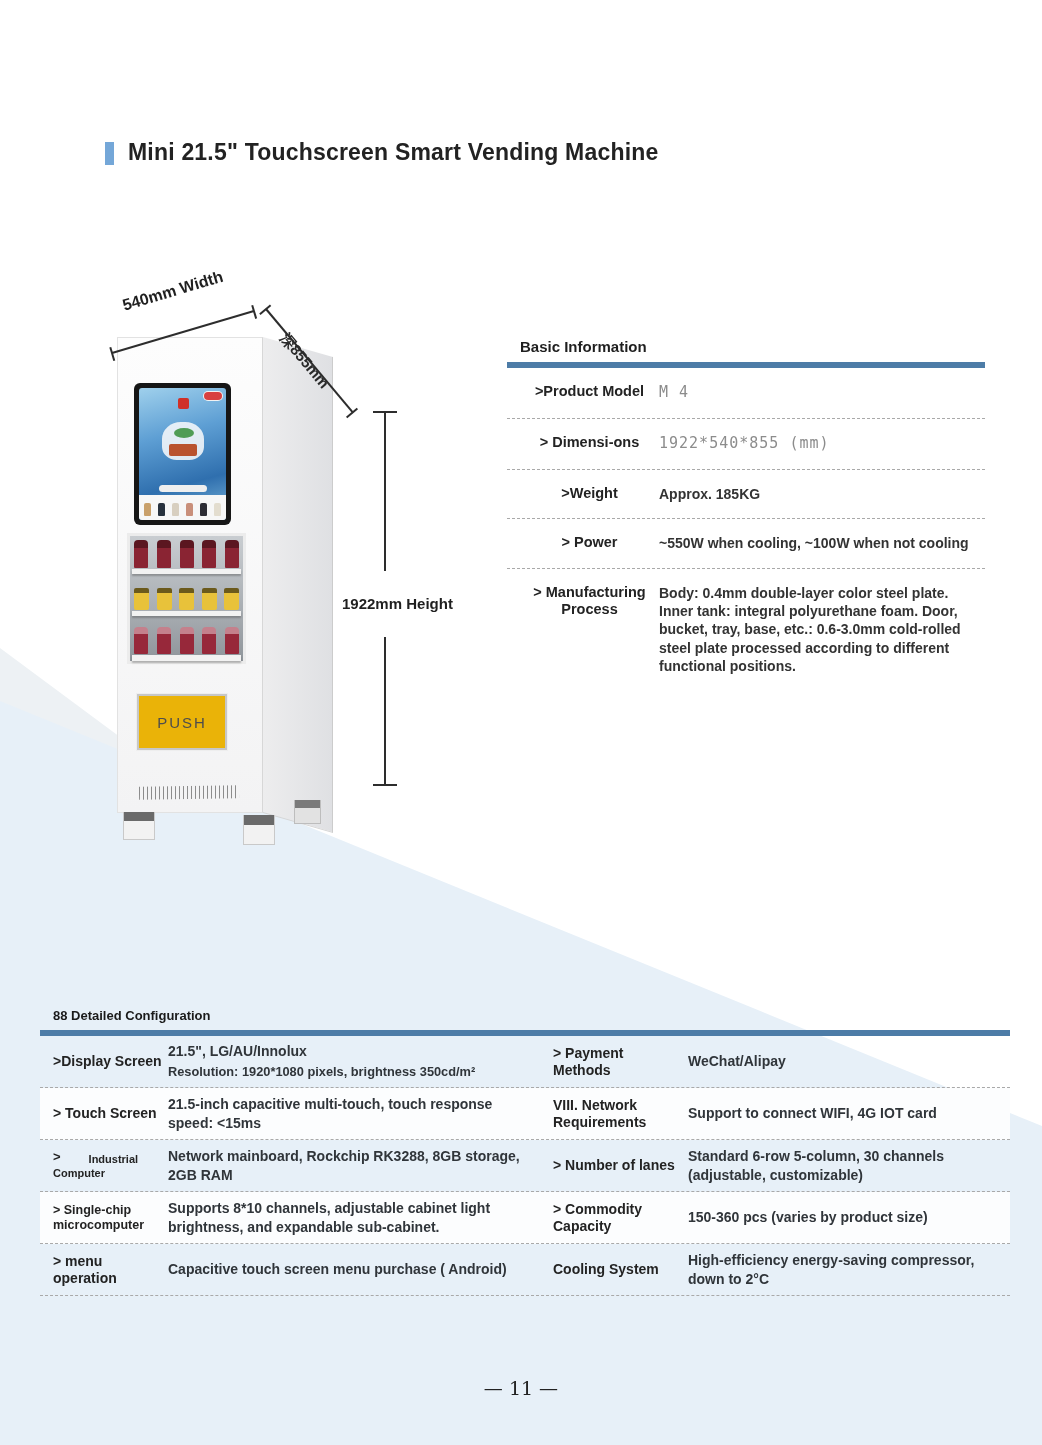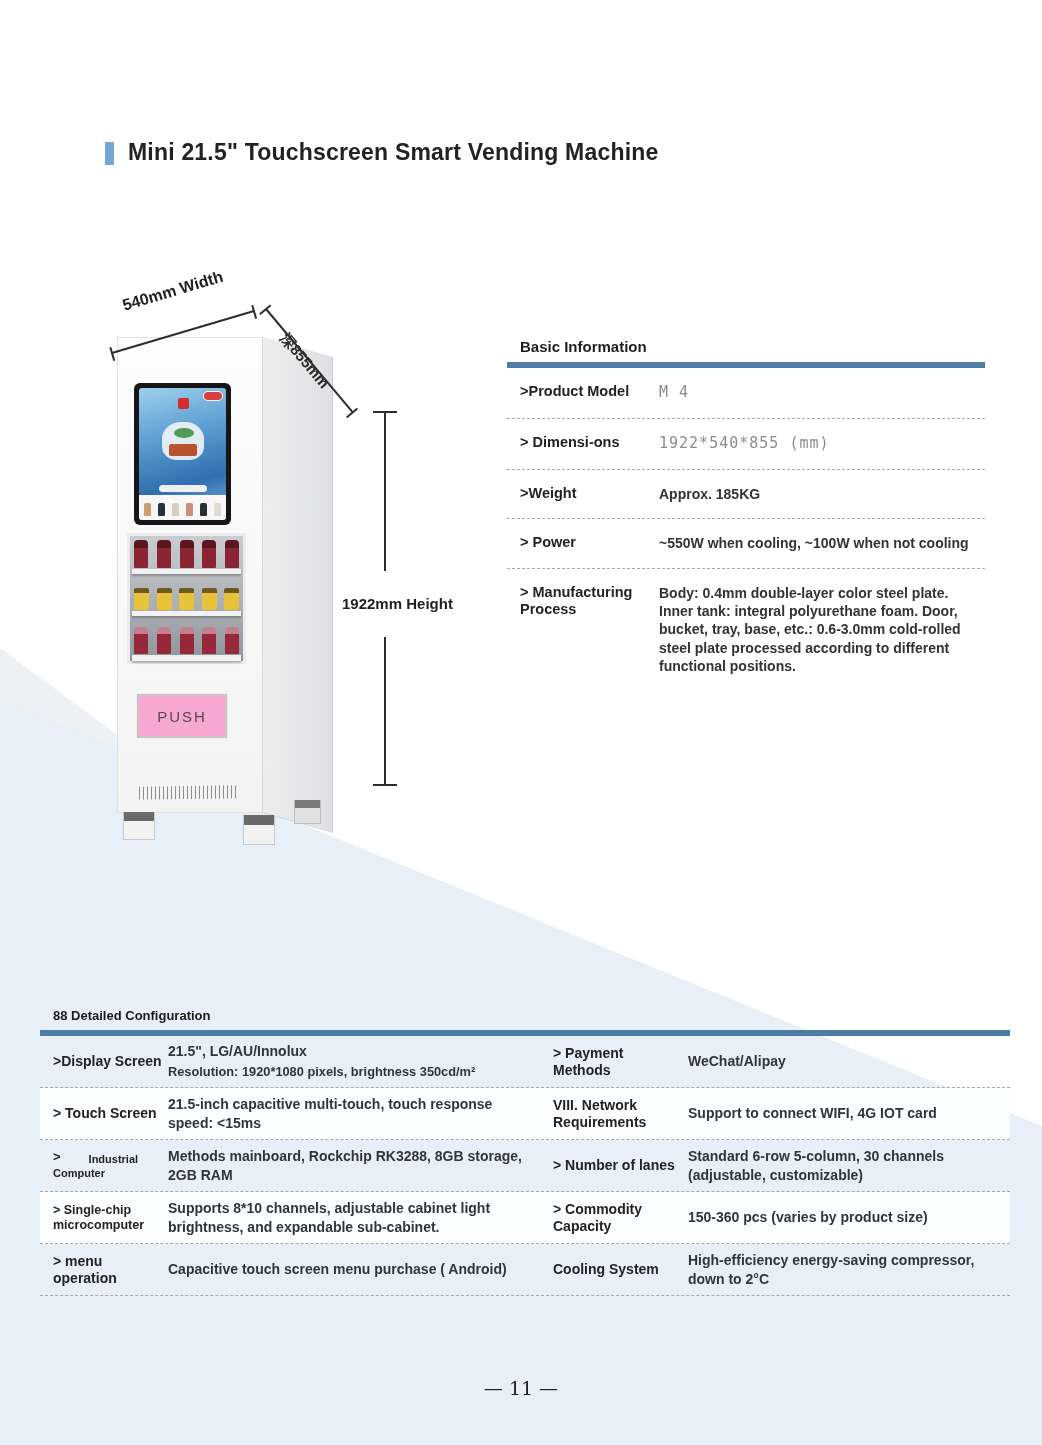--- a/index.html
+++ b/index.html
@@ -66,22 +66,22 @@
   .row { position:absolute; left:4px; right:4px; display:flex; justify-content:space-between; align-items:flex-end; }
   .row1 { top:3px; height:29px; }
   .row2 { top:50px; height:24px; }
   .row3 { top:90px; height:28px; }
   .bottle-a { width:14px; height:28px; background:linear-gradient(180deg,#5b1620 30%,#8a2433 30%); border-radius:4px 4px 1px 1px; }
   .can-y    { width:15px; height:22px; background:linear-gradient(180deg,#6b5a1c 25%,#e8c23a 25%); border-radius:2px; }
   .bottle-b { width:14px; height:27px; background:linear-gradient(180deg,#c4808c 25%,#97283a 25%); border-radius:4px 4px 1px 1px; }
   .shelf { position:absolute; left:2px; right:2px; height:5px; background:#f2f2f2; box-shadow:0 2px 2px rgba(60,60,60,0.35); }
   .shelf1 { top:33px; } .shelf2 { top:75px; } .shelf3 { top:119px; height:6px; }
   .m-push {
-    position:absolute; left:137px; top:694px; width:90px; height:44px;
-    background:#f9a8d4; border:2px solid #c7c7c7; outline:1px solid #eeeeee;
+    position:absolute; left:137px; top:694px; width:90px; height:56px;
+    background:#eab308; border:2px solid #c7c7c7; outline:1px solid #eeeeee;
     display:flex; align-items:center; justify-content:center;
     font-size:15px; letter-spacing:2px; color:#4d4d4d; font-weight:normal;
   }
   .m-vent {
     position:absolute; left:139px; top:786px; width:100px; height:13px;
     background:repeating-linear-gradient(90deg,#8c8c8c 0 1px,transparent 1px 4px);
     transform:rotate(-1deg);
   }
   .m-foot { position:absolute; background:linear-gradient(180deg,#6a6a6a 0 34%,#f2f2f2 34%); border:1px solid #c9c9c9; border-top:none; }
   .foot-l { left:123px; top:812px; width:32px; height:28px; }
@@ -100,21 +100,21 @@
   .dim-v2 { top:637px; height:148px; }
   .dim-cap { position:absolute; left:373px; width:24px; height:2px; background:#2d2d2d; }
   .cap-top { top:411px; } .cap-bot { top:784px; }
   .dim-height-label { position:absolute; left:342px; top:595px; font-size:15px; font-weight:bold; color:#1f1f1f; white-space:nowrap; background:transparent; }
   
   .basic { position:absolute; left:507px; top:338px; width:478px; }
   .bi-heading { font-size:15px; font-weight:bold; color:#1f1f1f; padding-left:13px; }
   .section-bar { height:6px; background:#4d7ca7; margin-top:7px; }
   .bi-row { display:flex; border-bottom:1px dashed #a9a9a9; padding:15px 2px 15px 13px; }
   .bi-row:last-child { border-bottom:none; }
-  .bi-label { width:139px; font-size:14.5px; font-weight:bold; color:#232323; line-height:1.18; }
+  .bi-label { width:139px; font-size:14.5px; font-weight:bold; color:#232323; line-height:1.18;text-align:center; }
   .bi-value { flex:1; font-size:14px; font-weight:bold; color:#333; line-height:1.32; }
   .bi-value.thin { font-family:"DejaVu Sans Mono", monospace; font-weight:normal; color:#8c8c8c; font-size:15px; letter-spacing:1px; }
   
   .config { position:absolute; left:40px; top:1008px; width:970px; }
   .cfg-heading { font-size:13px; font-weight:bold; color:#1a1a1a; padding-left:13px; }
   .cfg-row {
     display:grid; grid-template-columns:128px 372px 148px 1fr;
     border-bottom:1px dashed #a9a9a9; align-items:center; min-height:52px;
     padding:6px 0;
   }
@@ -253,21 +253,21 @@
       <div class="cfg-label">&gt; Touch Screen</div>
       <div class="cfg-value">21.5-inch capacitive multi-touch, touch response speed: &lt;15ms</div>
       <div class="cfg-label">VIII. Network Requirements</div>
       <div class="cfg-value">Support to connect WIFI, 4G IOT card</div>
     </div>
 
     <div class="cfg-row">
       <div class="cfg-label sm">
         <span class="arrow">&gt;</span><span>Industrial Computer</span>
       </div>
-      <div class="cfg-value">Methods mainboard, Rockchip RK3288, 8GB storage, 2GB RAM</div>
+      <div class="cfg-value">Network mainboard, Rockchip RK3288, 8GB storage, 2GB RAM</div>
       <div class="cfg-label">&gt; Number of lanes</div>
       <div class="cfg-value">Standard 6-row 5-column, 30 channels (adjustable, customizable)</div>
     </div>
 
     <div class="cfg-row alt">
       <div class="cfg-label sm2">&gt; Single-chip microcomputer</div>
       <div class="cfg-value">Supports 8*10 channels, adjustable cabinet light brightness, and expandable sub-cabinet.</div>
       <div class="cfg-label">&gt; Commodity Capacity</div>
       <div class="cfg-value">150-360 pcs (varies by product size)</div>
     </div>

